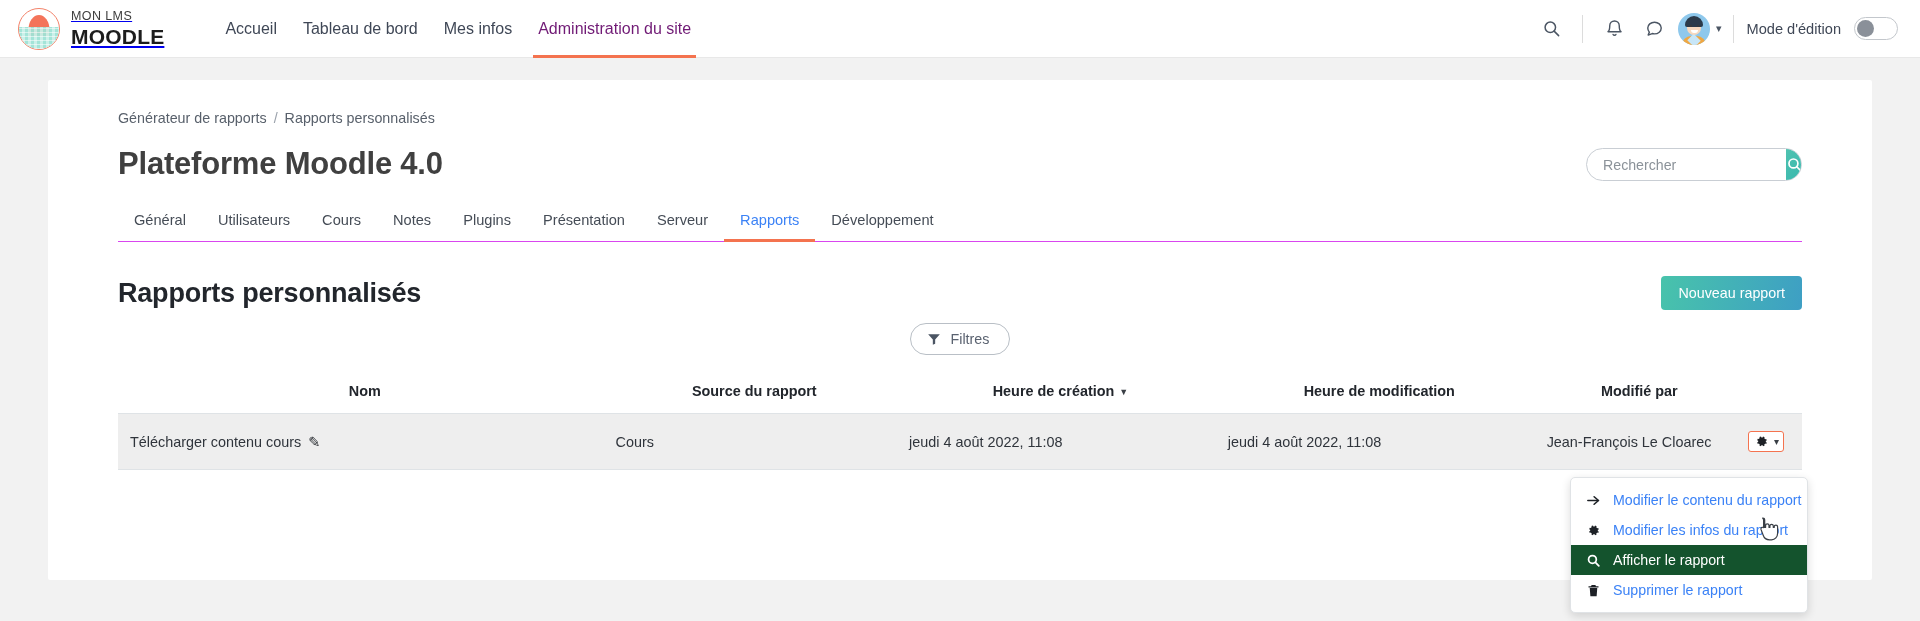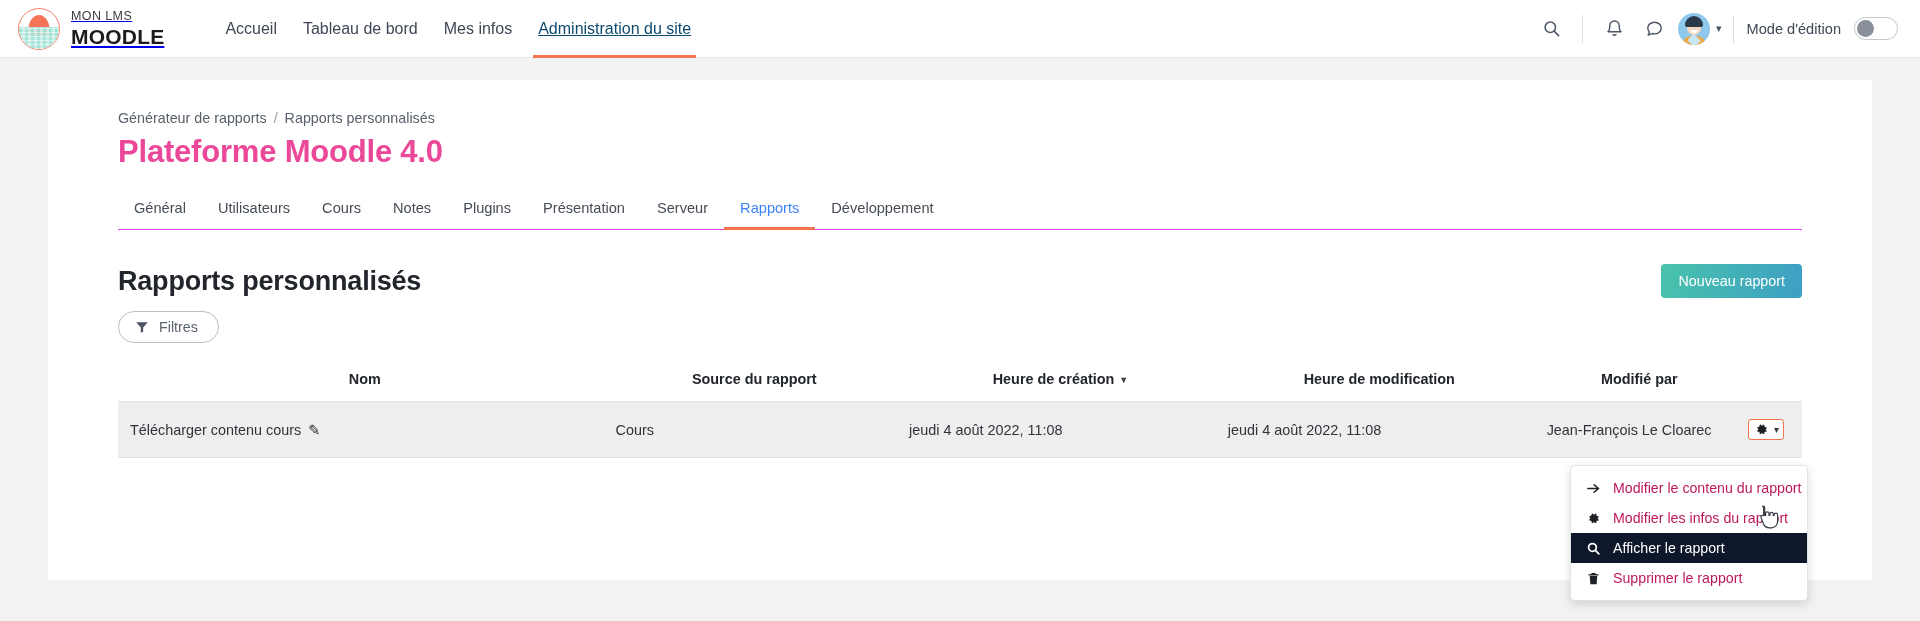--- a/index.html
+++ b/index.html
@@ -52,21 +52,21 @@
     font-size: 21px; letter-spacing: .2px; color: #1d1d1d; font-weight: 700;
     display: block;
   }
 
   .nav-links { display: flex; align-items: center; gap: 0; margin-left: 48px; height: 58px; }
   .nav-link {
     font-size: 16px; color: #3f4756; text-decoration: none;
     padding: 0 13px; height: 58px; display: flex; align-items: center;
     position: relative; white-space: nowrap; cursor: pointer;
   }
-  .nav-link.active { color: #0c4a6e; text-decoration: underline; }
+  .nav-link.active { color: #701a75; }
   .nav-link.active:after {
     content: ""; position: absolute; left: 8px; right: 8px; bottom: 0;
     height: 3px; background: #f4734f;
   }
 
   .nav-right { margin-left: auto; display: flex; align-items: center; gap: 0; }
   .icon-btn {
     width: 40px; height: 40px; display: flex; align-items: center; justify-content: center;
     cursor: pointer; color: #4b5563; background: none; border: none;
   }
@@ -104,22 +104,22 @@
     padding: 0 0 40px 0;
     border-radius: 2px;
   }
   .page-inner { padding: 0 70px; }
 
   .breadcrumb { padding-top: 30px; font-size: 14.3px; color: #58606b; display: flex; gap: 7px; }
   .breadcrumb a { color: #58606b; text-decoration: none; cursor: pointer; }
   .breadcrumb .sep { color: #9aa1ab; }
 
   .page-title {
-    font-size: 31px; font-weight: 700; color: #ec4899;
-    margin-top: 8px; letter-spacing: -.2px;
+    font-size: 31px; font-weight: 700; color: #404040;
+    margin-top: 20px; letter-spacing: -.2px;
   }
 
   .title-row { display: flex; align-items: flex-start; justify-content: space-between; }
 
   .searchbox {
     display: flex; align-items: stretch; width: 216px; height: 33px;
     border: 1px solid #c9ced4; border-radius: 17px; overflow: hidden;
     background: #fff; margin-top: 22px;
   }
   .searchbox input {
@@ -145,21 +145,21 @@
   }
 
   .section-head { display: flex; align-items: center; justify-content: space-between; margin-top: 34px; }
   .section-title { font-size: 27px; font-weight: 700; color: #22262c; letter-spacing: -.2px; }
   .btn-primary {
     background: linear-gradient(100deg,#48c3ab,#3e9fc4);
     color: #fff; border: none; border-radius: 4px;
     font-size: 14.3px; padding: 9px 17px; cursor: pointer; font-family: inherit;
     white-space: nowrap;
   }
-  .filters-row { display: flex; justify-content: flex-start; margin-top: 13px; }
+  .filters-row { display: flex; justify-content: center; margin-top: 13px; }
   .btn-outline {
     background: #fff; border: 1px solid #b9bfc6; border-radius: 18px;
     color: #5a6270; font-size: 14.3px; padding: 7px 20px 7px 16px;
     cursor: pointer; font-family: inherit; display: flex; align-items: center; gap: 10px;
   }
 
   
   table { width: 100%; border-collapse: collapse; margin-top: 18px; }
   th {
     text-align: center; font-size: 14.4px; font-weight: 700; color: #22262c;
@@ -188,25 +188,25 @@
 
   
   .dropdown {
     position: absolute; top: 100%; right: -6px; margin-top: 8px;
     width: 238px; background: #fff; border: 1px solid #e0e3e6;
     border-radius: 5px; box-shadow: 0 3px 10px rgba(0,0,0,.14);
     padding: 7px 0; z-index: 40; text-align: left;
   }
   .dd-item {
     display: flex; align-items: center; gap: 12px;
-    padding: 7px 14px; font-size: 14.2px; color: #be185d; cursor: pointer;
+    padding: 7px 14px; font-size: 14.2px; color: #3b82f6; cursor: pointer;
     white-space: nowrap;
   }
   .dd-item .dd-ico { width: 16px; display: flex; justify-content: center; color: #1d2126; flex: 0 0 auto; }
-  .dd-item.active { background: #0f172a; color: #fff; }
+  .dd-item.active { background: #14532d; color: #fff; }
   .dd-item.active .dd-ico { color: #fff; }
 
   .cursor-hand {
     position: absolute; left: 186px; top: 38px; width: 22px; height: 26px;
     pointer-events: none; z-index: 60;
   }
   svg { display: block; }
 </style>
 </head>
 <body>
@@ -276,20 +276,29 @@
   <div class="page-inner">
 
     <div class="breadcrumb">
       <a href="#">Générateur de rapports</a>
       <span class="sep">/</span>
       <a href="#">Rapports personnalisés</a>
     </div>
 
     <div class="title-row">
       <h1 class="page-title">Plateforme Moodle 4.0</h1>
+      <form class="searchbox">
+        <input type="text" placeholder="Rechercher" style="">
+        <button type="button" class="search-submit">
+          <svg width="17" height="17" viewBox="0 0 24 24" fill="none" stroke="#fff" stroke-width="2.4">
+            <circle cx="10.5" cy="10.5" r="6.3"></circle>
+              <line x1="15.2" y1="15.2" x2="21" y2="21" stroke-linecap="round"></line>
+          </svg>
+        </button>
+      </form>
     </div>
 
     <div class="tabs">
       <a class="tab" href="#">Général</a>
       <a class="tab" href="#">Utilisateurs</a>
       <a class="tab" href="#">Cours</a>
       <a class="tab" href="#">Notes</a>
       <a class="tab" href="#">Plugins</a>
       <a class="tab" href="#">Présentation</a>
       <a class="tab" href="#">Serveur</a>

